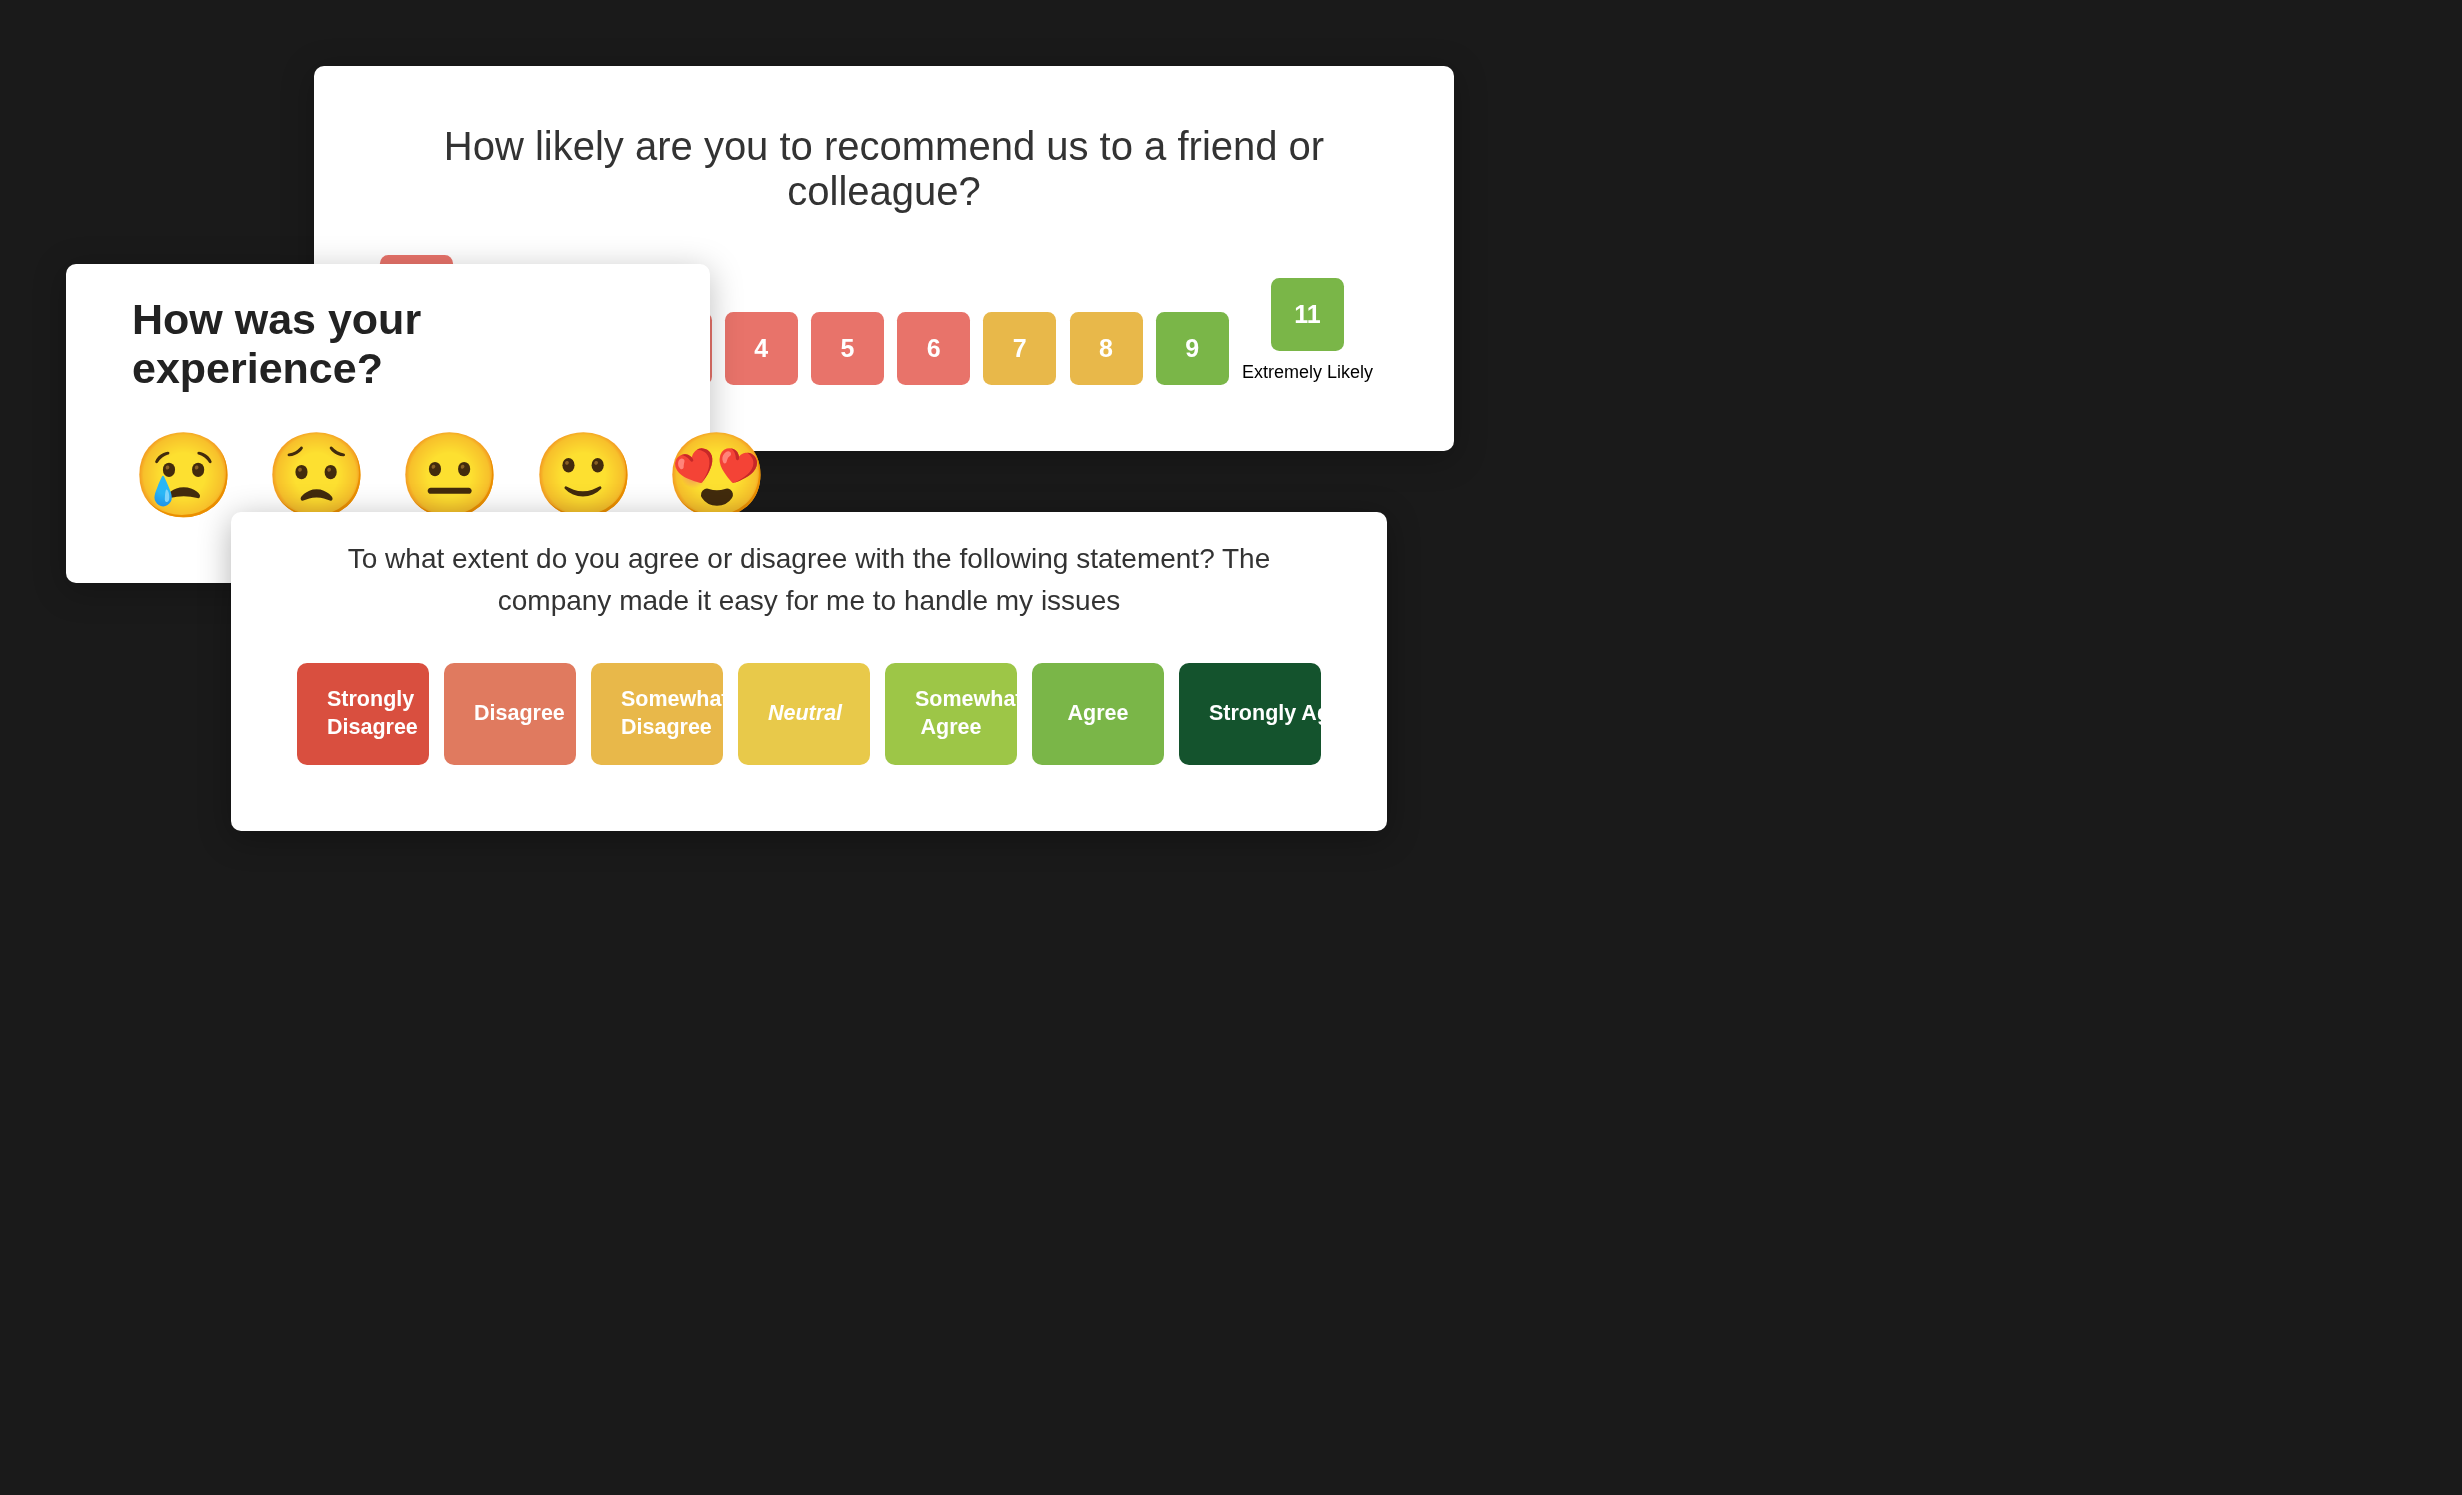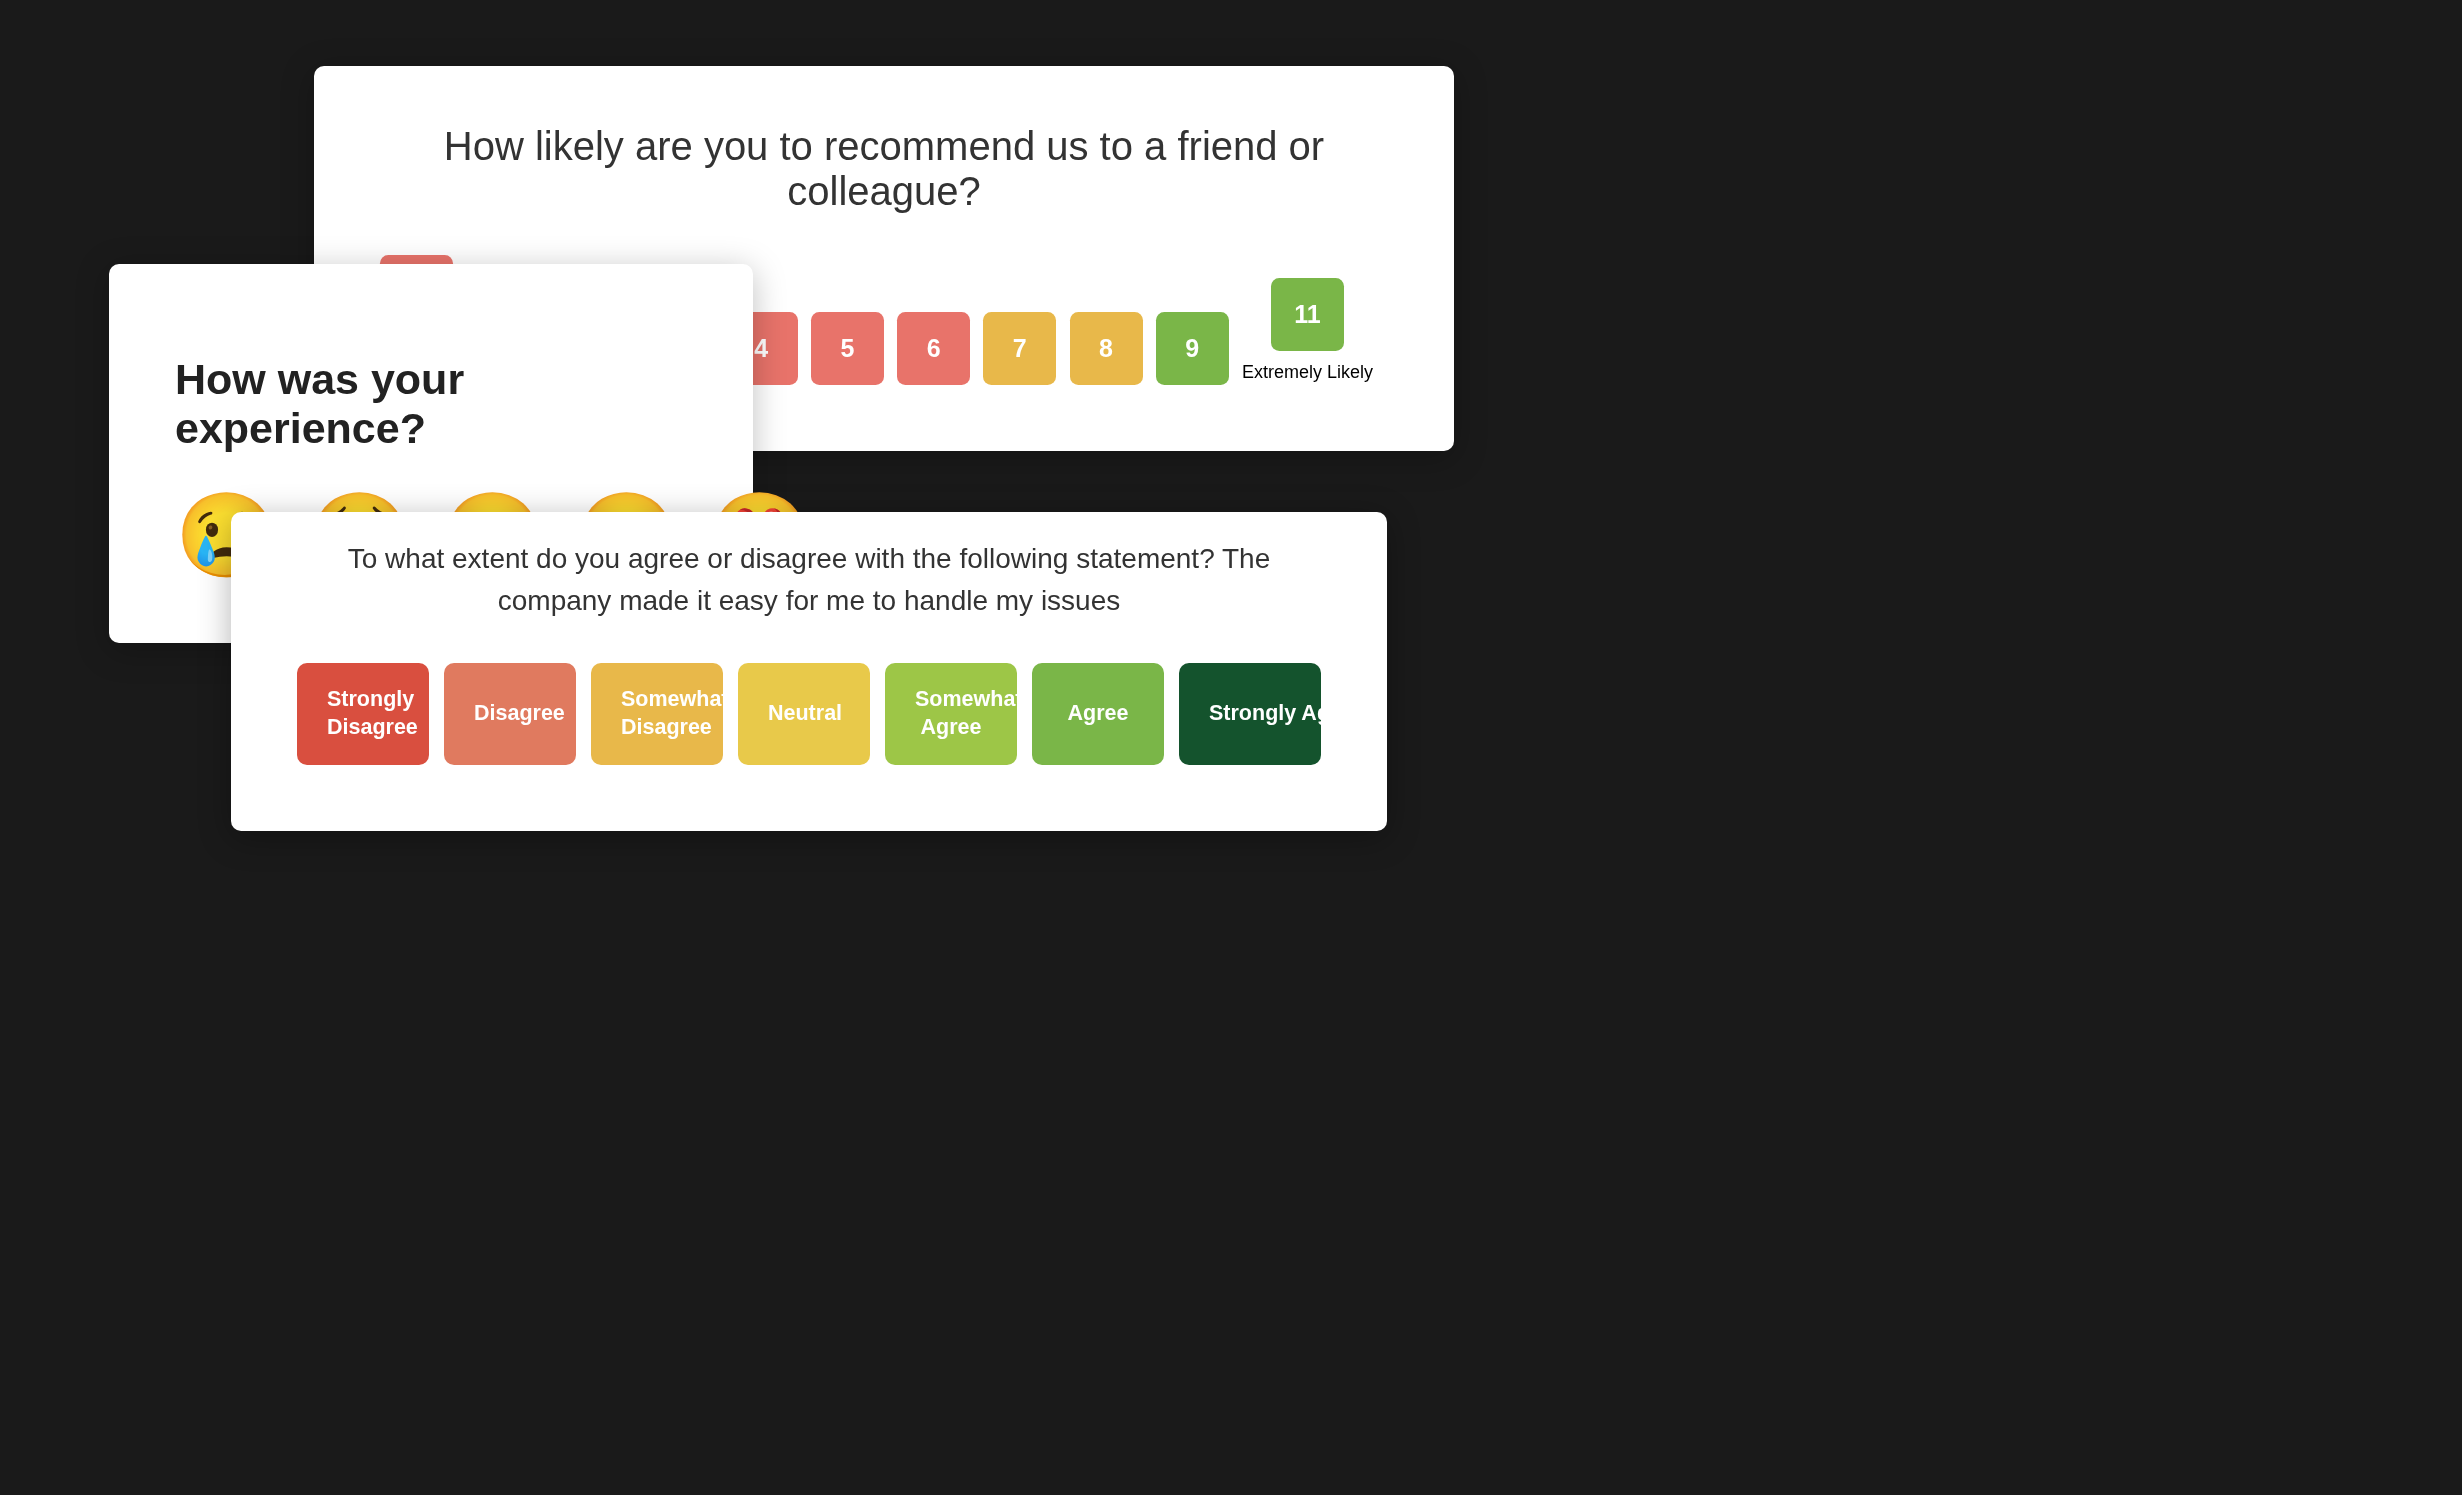--- a/index.html
+++ b/index.html
@@ -69,23 +69,22 @@
     }
 
     
     .card-emoji {
       position: absolute;
       top: 264px;
       left: 66px;
       width: 644px;
       background: #fff;
       border-radius: 10px;
-      padding: 91px 66px 66px;
+      padding: 31px 66px 66px;
       box-shadow: 0 6.6px 33px rgba(0,0,0,0.25);
-      margin-left: 43px;
     }
 
     .card-emoji .question {
       font-size: 43px;
       color: #222;
       font-weight: 700;
       margin-bottom: 41px;
     }
 
     .emoji-row {
@@ -199,20 +198,20 @@
 
 <div class="card-agree">
   <div class="question">To what extent do you agree or disagree with the following statement? The company made it easy for me to handle my issues</div>
   <div class="agree-buttons">
 
   <button class="agree-btn" style="background-color: rgb(217, 79, 63); white-space: pre; text-align: right;">Strongly
 Disagree</button>
       <button class="agree-btn" style="background-color: rgb(224, 122, 95); white-space: pre;">Disagree</button>
       <button class="agree-btn" style="background-color: rgb(232, 184, 74); white-space: pre;">Somewhat
 Disagree</button>
-      <button class="agree-btn" style="background-color: rgb(232, 201, 74); white-space: pre;">Neutral</button>
+      <button class="agree-btn" style="background-color: rgb(232, 201, 74); white-space: pre; font-style: italic;">Neutral</button>
       <button class="agree-btn" style="background-color: rgb(157, 198, 71); white-space: pre;">Somewhat
 Agree</button>
       <button class="agree-btn" style="background-color: rgb(122, 182, 72); white-space: pre;">Agree</button>
       <button class="agree-btn" style="background-color: #14532d; white-space: pre;">Strongly Agree</button>
     </div>
 </div>
 
 
 </body></html>

